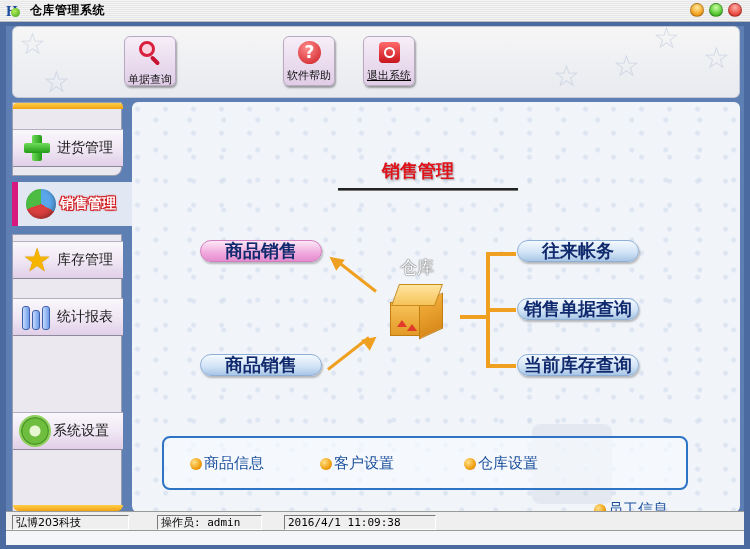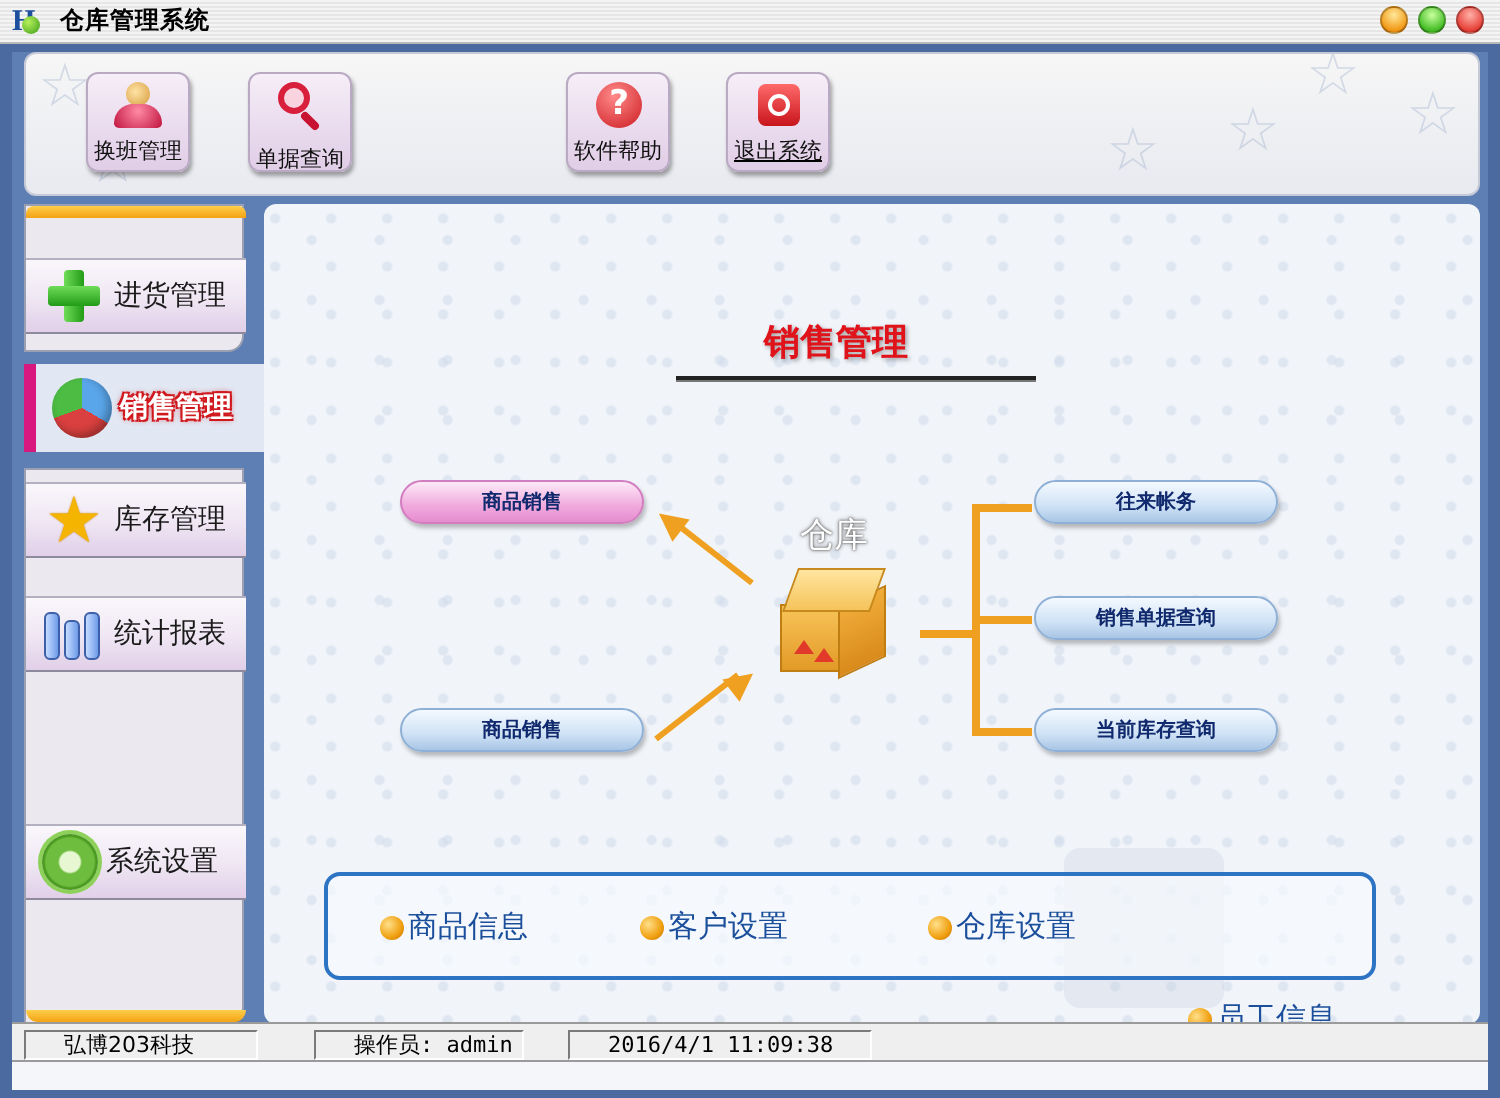--- a/index.html
+++ b/index.html
@@ -99,21 +99,21 @@
   }
   .section-title {
     position: absolute; left: 250px; top: 57px; font-size: 18px; font-weight: bold; color: #e0121a;
     text-shadow: 1px 1px 2px rgba(0,0,0,0.35);
   }
   .title-rule { position: absolute; left: 206px; top: 86px; width: 180px; height: 3px; border-top: 2px solid #222; border-bottom: 1px solid #777; }
 
   .pill {
     position: absolute; height: 22px; border-radius: 11px;
     display: flex; align-items: center; justify-content: center;
-    font-size: 10px; font-weight: bold; color: #112a6e; cursor: pointer;
+    font-size: 18px; font-weight: bold; color: #112a6e; cursor: pointer;
     box-shadow: 1px 2px 2px rgba(0,0,0,0.25);
   }
   .pill.pink { background: linear-gradient(to bottom, #fde9f7, #f1a9dd 60%, #e58dcf); border: 1px solid #d27dbf; }
   .pill.blue { background: linear-gradient(to bottom, #f4f9ff, #cfe2f5 60%, #a9c6e6); border: 1px solid #8fb0d6; }
 
   .warehouse-label { position: absolute; left: 268px; top: 154px; font-size: 17px; color: #fff; text-shadow: 0 0 2px #666, 0 0 1px #444; }
   .box { position: absolute; left: 256px; top: 182px; width: 58px; height: 52px; }
   .box .top { position:absolute; left:7px; top:0; width:44px; height:22px; background: linear-gradient(to bottom, #ffe5a0, #f5c35a); transform: skewX(-20deg); border:1px solid #c88a1c; }
   .box .front { position:absolute; left:2px; top:18px; width:30px; height:34px; background: linear-gradient(to bottom, #f8c45a, #e29a26); border:1px solid #c07d12; }
   .box .side { position:absolute; left:31px; top:14px; width:24px; height:36px; background: linear-gradient(to bottom, #f0ac3a, #d98a1a); border:1px solid #c07d12; transform: skewY(-25deg); }
@@ -135,21 +135,21 @@
   .bg-arrow { position: absolute; left: 400px; top: 322px; width: 80px; height: 80px; border-radius: 8px; background: rgba(180,190,210,0.2); }
 
   
   .statusbar {
     position: absolute; left: 6px; top: 511px; width: 738px; height: 20px;
     background: #efefef; border-top: 1px solid #9a9a9a; border-bottom: 1px solid #9a9a9a;
   }
   .status-cell {
     position: absolute; top: 3px; height: 15px; border: 1px solid #7a7a7a;
     border-right-color: #fff; border-bottom-color: #fff; background: #efefef;
-    font-size: 11px; line-height: 13px; padding-left: 19px; color: #000;
+    font-size: 11px; line-height: 13px; padding-left: 3px; color: #000;
     font-family: "DejaVu Sans Mono", "Liberation Mono", monospace;
   }
   .status-cell.c1 { font-family: "DejaVu Sans", sans-serif; }
   .bottom-strip { position: absolute; left: 6px; top: 531px; width: 738px; height: 14px; background: #f4f6fa; }
 </style>
 </head>
 <body>
 
 <div class="titlebar">
   <div class="app-icon">
@@ -169,27 +169,20 @@
 </div>
 
 <div class="toolbar-panel">
   <span class="star" style="left:6px;top:2px;">☆</span>
   <span class="star" style="left:30px;top:40px;">☆</span>
   <span class="star" style="left:640px;top:-4px;">☆</span>
   <span class="star" style="left:600px;top:24px;">☆</span>
   <span class="star" style="left:690px;top:16px;">☆</span>
   <span class="star" style="left:540px;top:34px;">☆</span>
 
-  <div class="tool-btn" style="left:30px;">
-    <div class="tool-icon ic-users">
-        <span class="p1"></span>
-        <span class="b1"></span>
-      </div>
-    <span class="tool-label">换班管理</span>
-  </div>
   <div class="tool-btn" style="left:111px;gap:32px;">
     <div class="tool-icon ic-search">
         <span class="lens"></span>
         <span class="handle"></span>
       </div>
     <span class="tool-label">单据查询</span>
   </div>
   <div class="tool-btn" style="left:270px;">
     <div class="tool-icon ic-help">
         <span class="circ">?</span>

